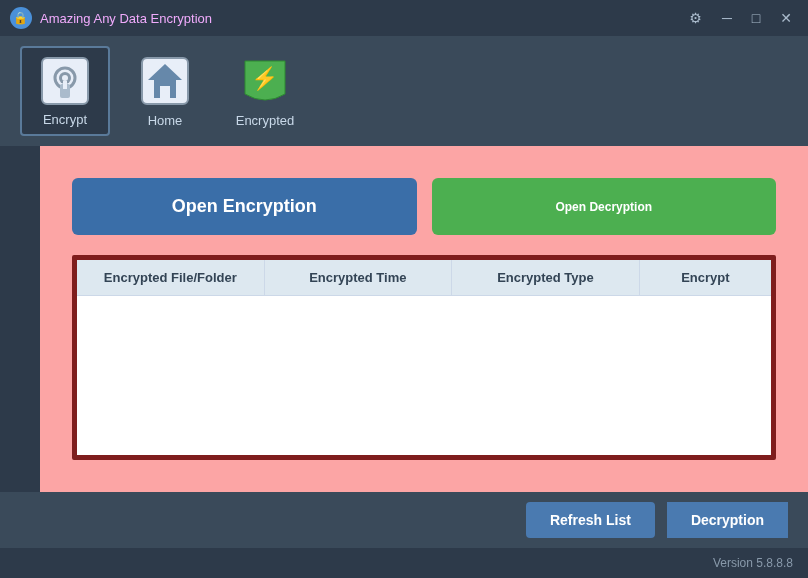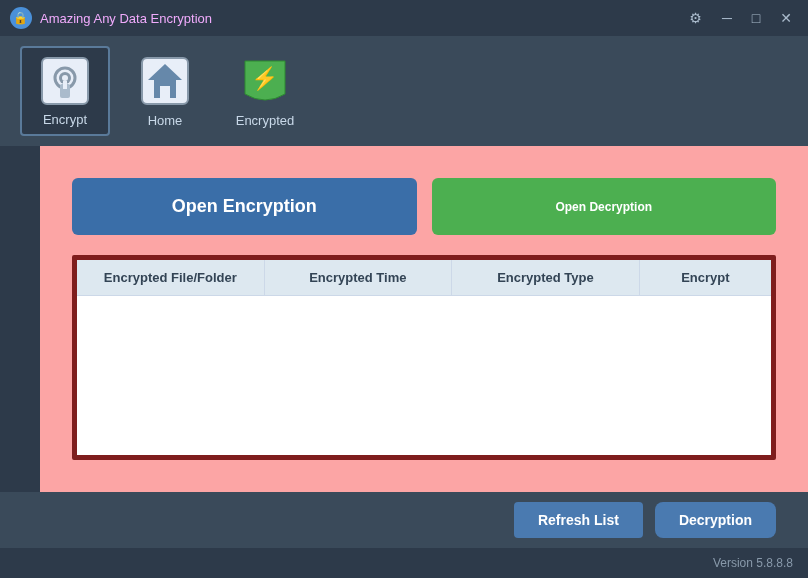--- a/index.html
+++ b/index.html
@@ -156,42 +156,42 @@
       overflow-y: auto;
     }
 
     
     .bottom-bar {
       background: #3a4a5a;
       height: 56px;
       display: flex;
       align-items: center;
       justify-content: flex-end;
-      padding: 0 32px;
+      padding: 0 20px;
       gap: 12px;
       flex-shrink: 0;
     }
     .btn-refresh {
       background: #4a7ab0;
       color: white;
       border: none;
       padding: 10px 24px;
       font-size: 14px;
       font-weight: bold;
       border-radius: 4px;
       cursor: pointer;
     }
     .btn-decryption {
       background: #4a7ab0;
       color: white;
       border: none;
       padding: 10px 24px;
       font-size: 14px;
       font-weight: bold;
-      border-radius: 8px;
+      border-radius: 0;
       cursor: pointer;
     }
 
     
     .statusbar {
       background: #2d3a4a;
       height: 30px;
       display: flex;
       align-items: center;
       justify-content: flex-end;

